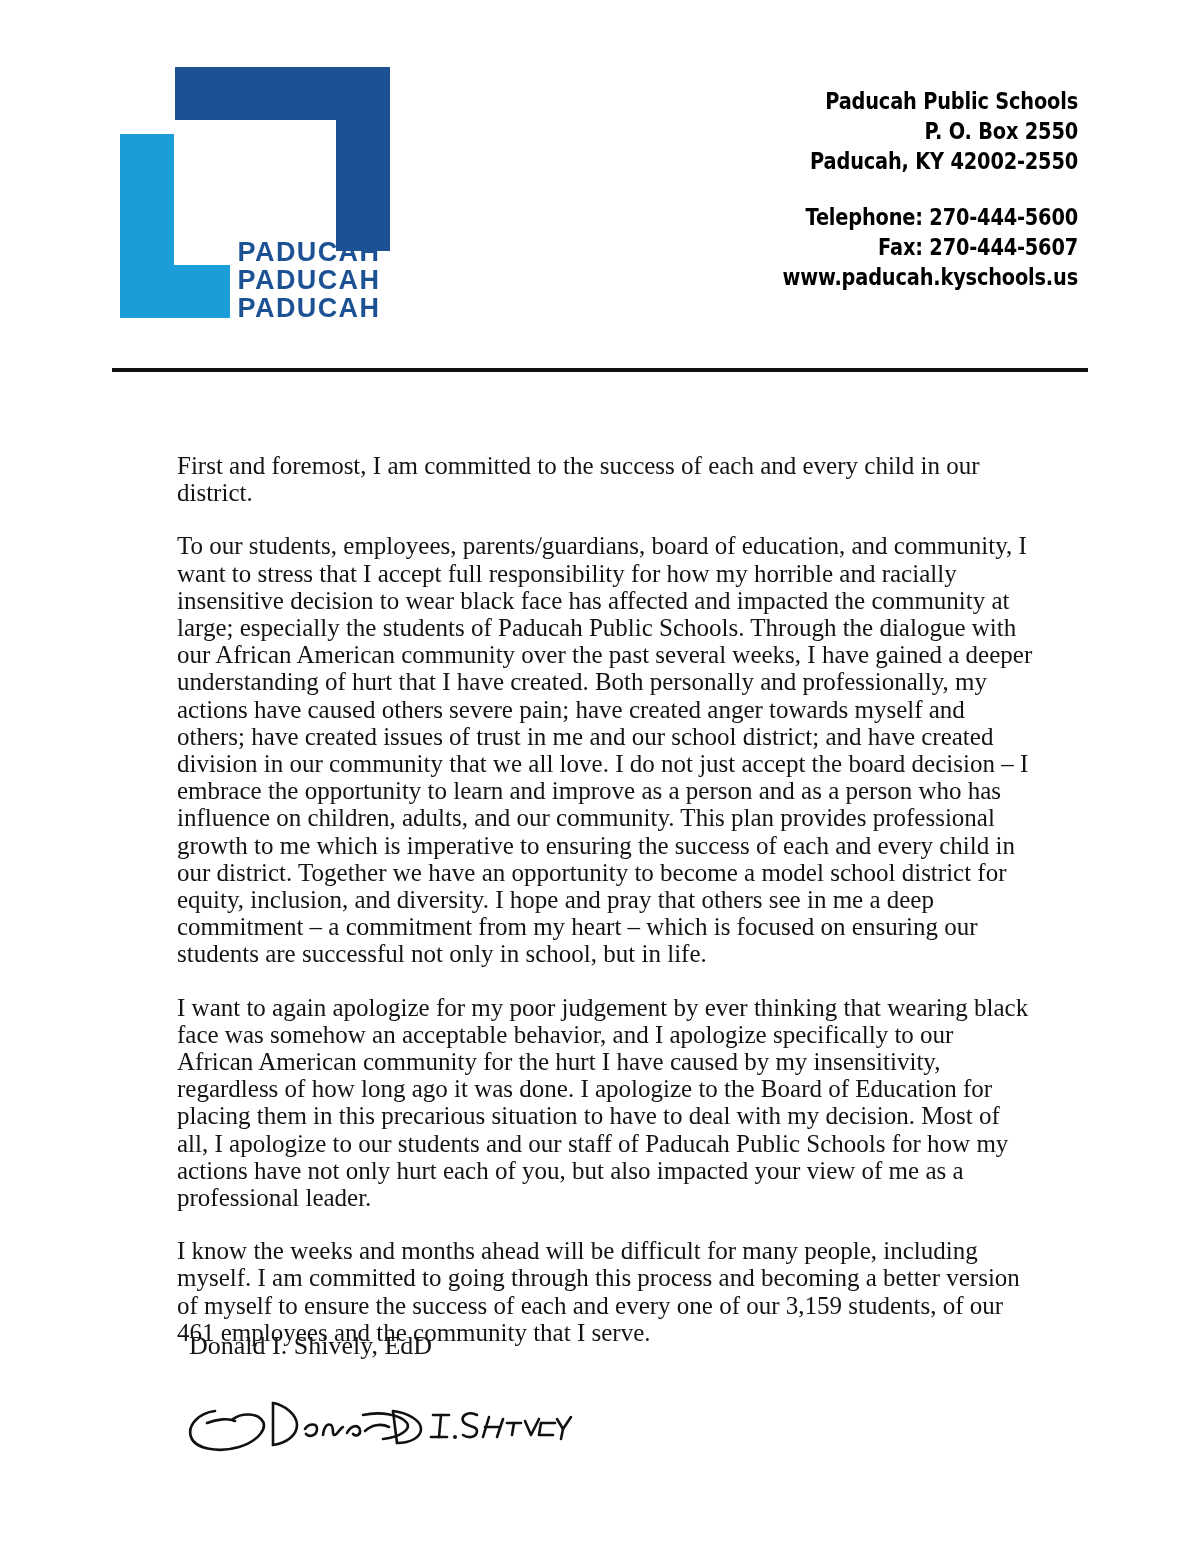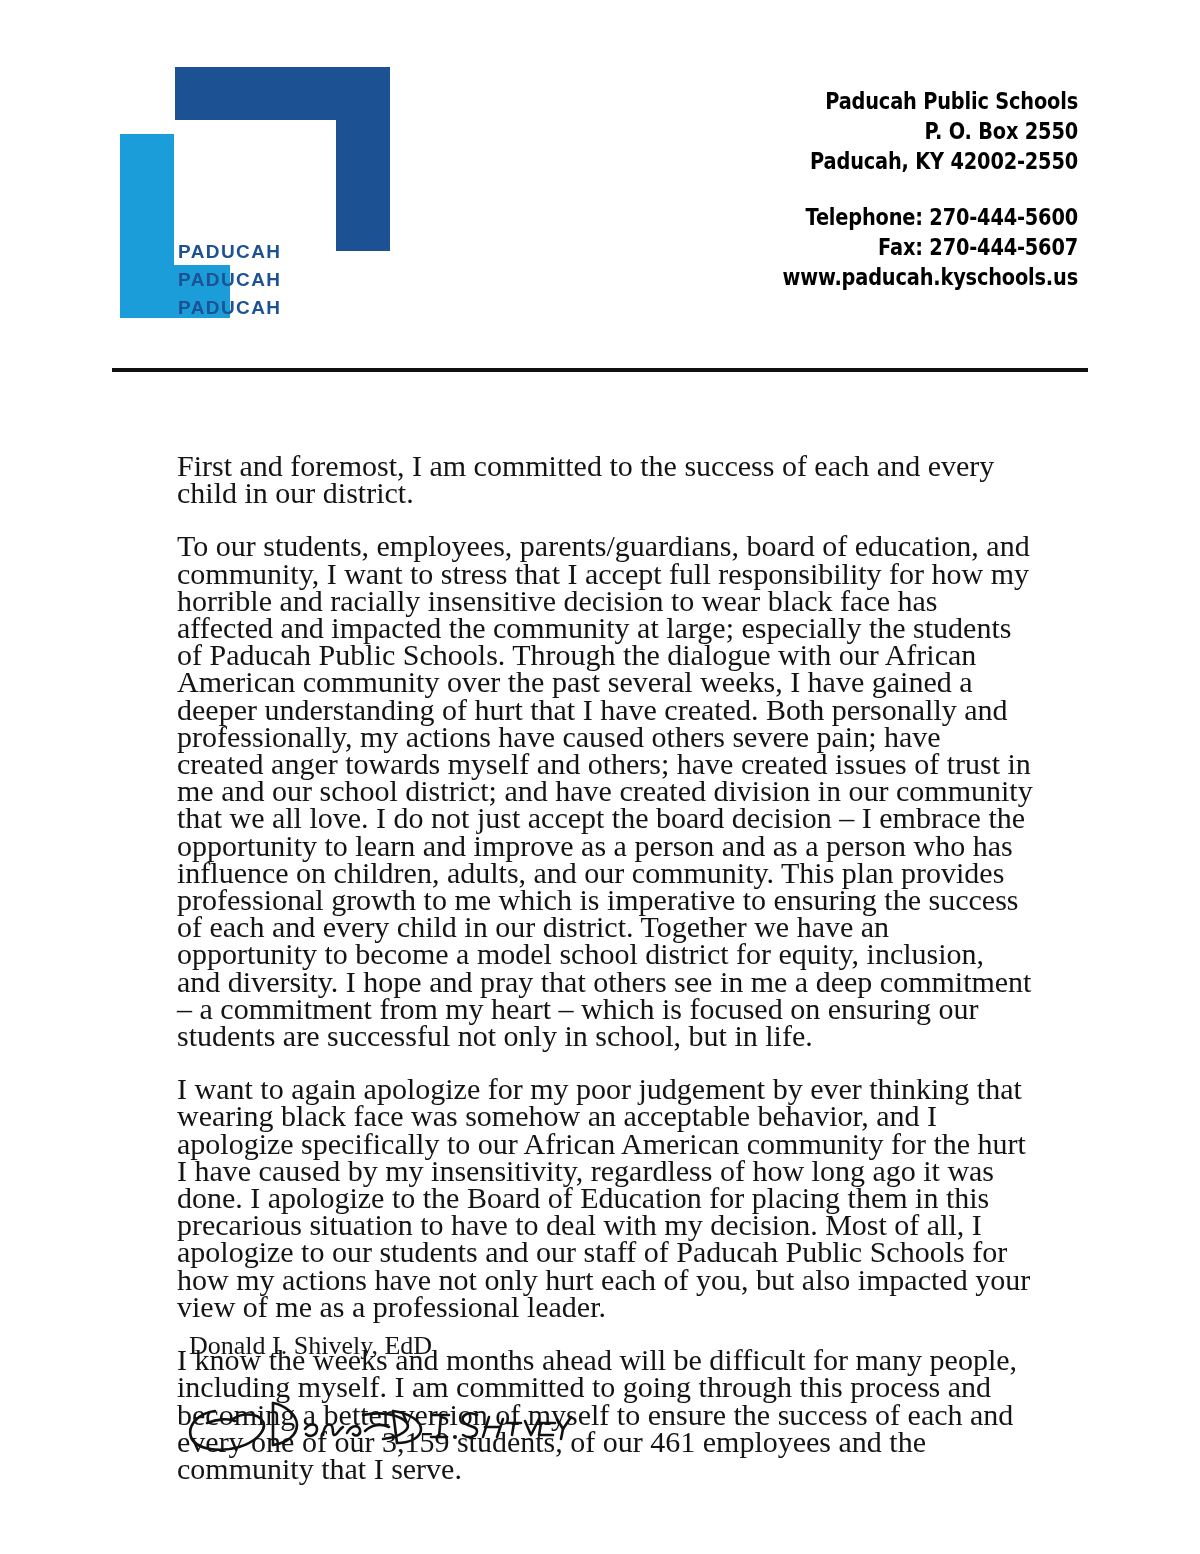--- a/index.html
+++ b/index.html
@@ -46,25 +46,25 @@
     top: 0;
     width: 290px;
     height: 262px;
   }
 
   .logo-wordmark {
     position: absolute;
     left: 60px;
     top: 176px;
     width: 262px;
-    text-align: left;
+    text-align: center;
     color: #1c5293;
     font-family: "Liberation Sans", "DejaVu Sans", sans-serif;
     font-weight: bold;
-    font-size: 19px;
+    font-size: 27px;
     line-height: 28px;
     letter-spacing: 1.4px;
   }
   .logo-wordmark .wm-line {
     display: block;
     white-space: nowrap;
   }
 
   .address-block {
     position: absolute;
@@ -102,21 +102,21 @@
   
   .letter-body {
     position: absolute;
     left: 177px;
     top: 452px;
     width: 856px;
   }
 
   .letter-para {
     margin: 0 0 26px 0;
-    font-size: 30px;
+    font-size: 25px;
     line-height: 27.2px;
     text-align: left;
     color: #141414;
   }
   .letter-para:last-of-type { margin-bottom: 12px; }
 
   
   .signature-block {
     position: absolute;
     left: 177px;

